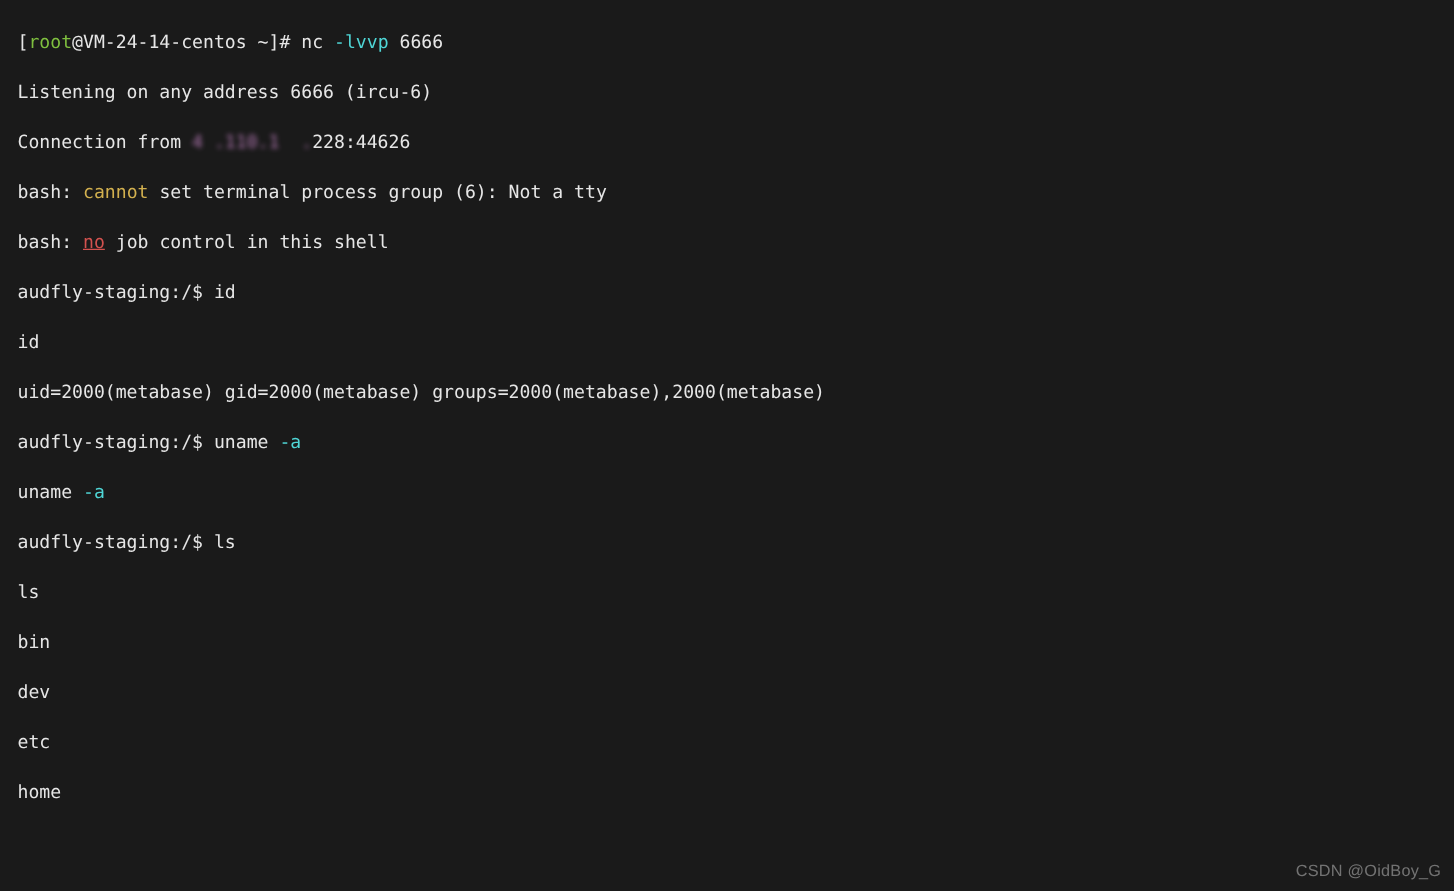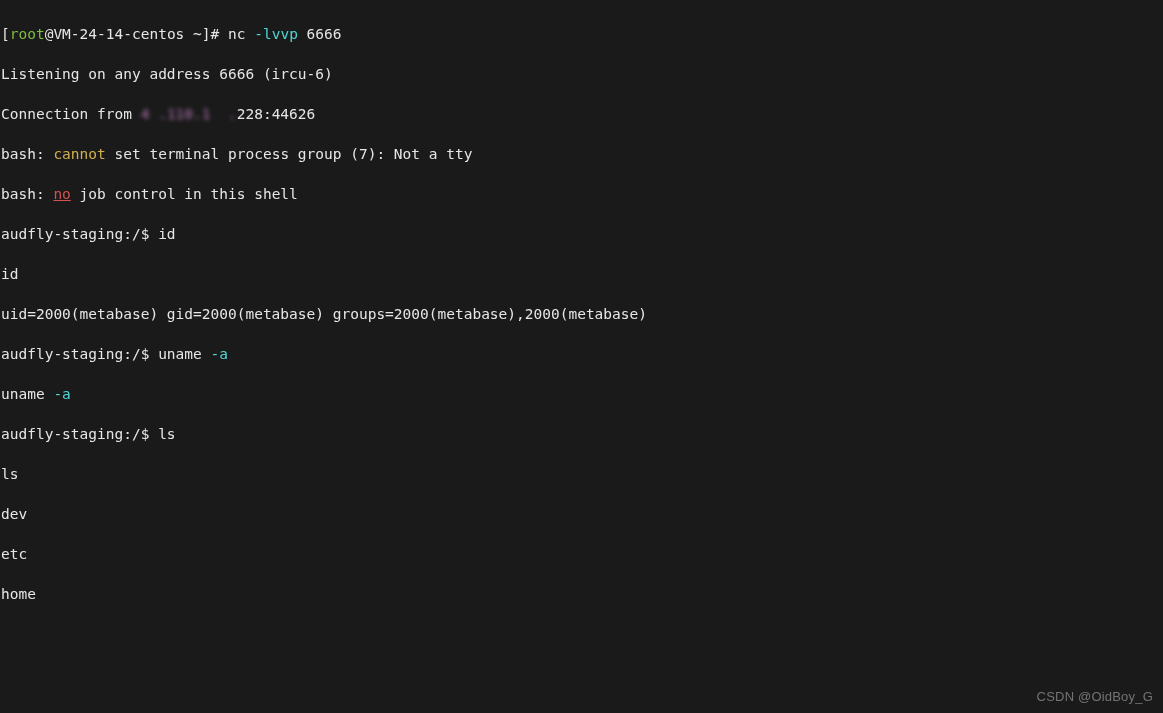--- a/index.html
+++ b/index.html
@@ -8,21 +8,21 @@
     width: 1163px;
     height: 713px;
     background: #1a1a1a;
     overflow: hidden;
   }
   .terminal {
     font-family: "DejaVu Sans Mono", "Menlo", "Consolas", monospace;
     font-size: 14.5px;
     line-height: 20px;
     color: #e6e6e6;
-    padding: 4px 1px;
+    padding: 4px 14px;
     white-space: pre;
     position: relative;
     width: 100%;
     height: 100%;
     box-sizing: border-box;
   }
   .line { display: block; }
   .cyan   { color: #4fd6d6; }
   .green  { color: #7fbf3f; }
   .red    { color: #d2524f; text-decoration: underline; }
@@ -44,29 +44,30 @@
     margin-top: 48px;
   }
 </style>
 </head>
 <body>
 
 <div class="terminal">
 <span class="line"><span>[</span><span class="green">root</span><span>@</span><span>VM-24-14-centos</span><span> ~</span><span>]# </span><span>nc </span><span class="cyan">-lvvp</span><span> 6666</span></span>
 <span class="line">Listening on any address 6666 (ircu-6)</span>
 <span class="line"><span>Connection from </span><span class="blurred">4 .110.1  .</span><span>228:44626</span></span>
-<span class="line"><span>bash: </span><span class="yellow">cannot</span><span> set terminal process group (7): Not a tty</span></span>
+<span class="line"><span>bash: </span><span class="yellow">cannot</span><span> set terminal process group (6): Not a tty</span></span>
 <span class="line"><span>bash: </span><span class="red">no</span><span> job control in this shell</span></span>
 <span class="line"><span>audfly-staging:/$ </span><span>id</span></span>
 <span class="line">id</span>
 <span class="line">uid=2000(metabase) gid=2000(metabase) groups=2000(metabase),2000(metabase)</span>
 <span class="line"><span>audfly-staging:/$ </span><span>uname </span><span class="cyan">-a</span></span>
 <span class="line"><span>uname </span><span class="cyan">-a</span></span>
 <span class="line"><span>audfly-staging:/$ </span><span>ls</span></span>
 <span class="line">ls</span>
+<span class="line">bin</span>
 <span class="line">dev</span>
 <span class="line">etc</span>
 <span class="line">home</span>
 
 
 
 
 
 
 

